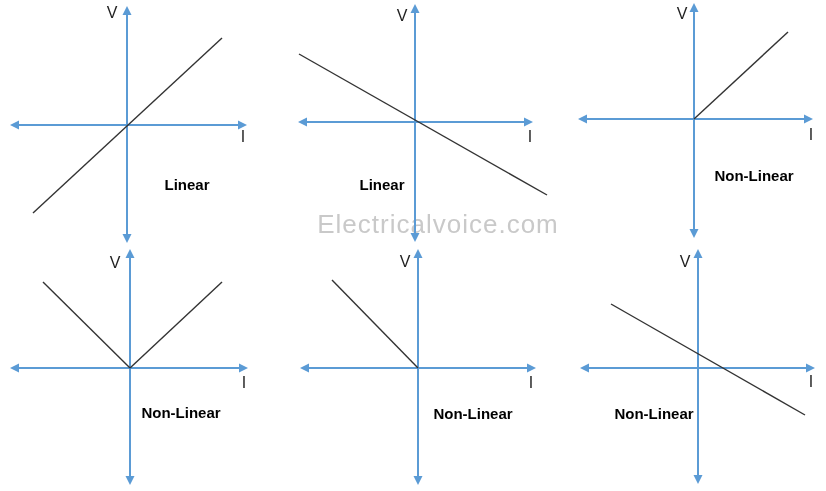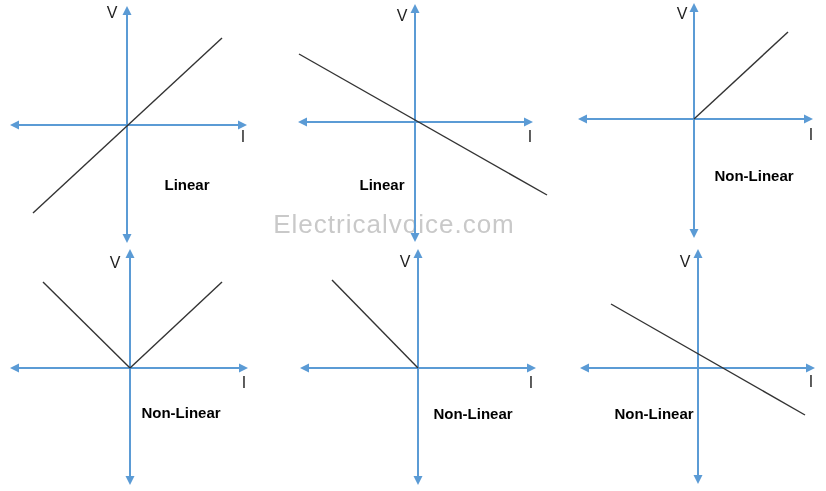--- a/index.html
+++ b/index.html
@@ -13,20 +13,21 @@
   }
   .watermark {
     position: absolute;
     transform: translate(-50%, -50%);
     font-size: 26px;
     font-weight: 400;
     letter-spacing: 1px;
     white-space: nowrap;
     z-index: 0;
     user-select: none;
+    margin-left: 44px;
   }
   svg.geometry {
     position: absolute;
     left: 0; top: 0;
     z-index: 1;
   }
   .axis-label {
     position: absolute;
     transform: translate(-50%, -50%);
     font-size: 16px;

